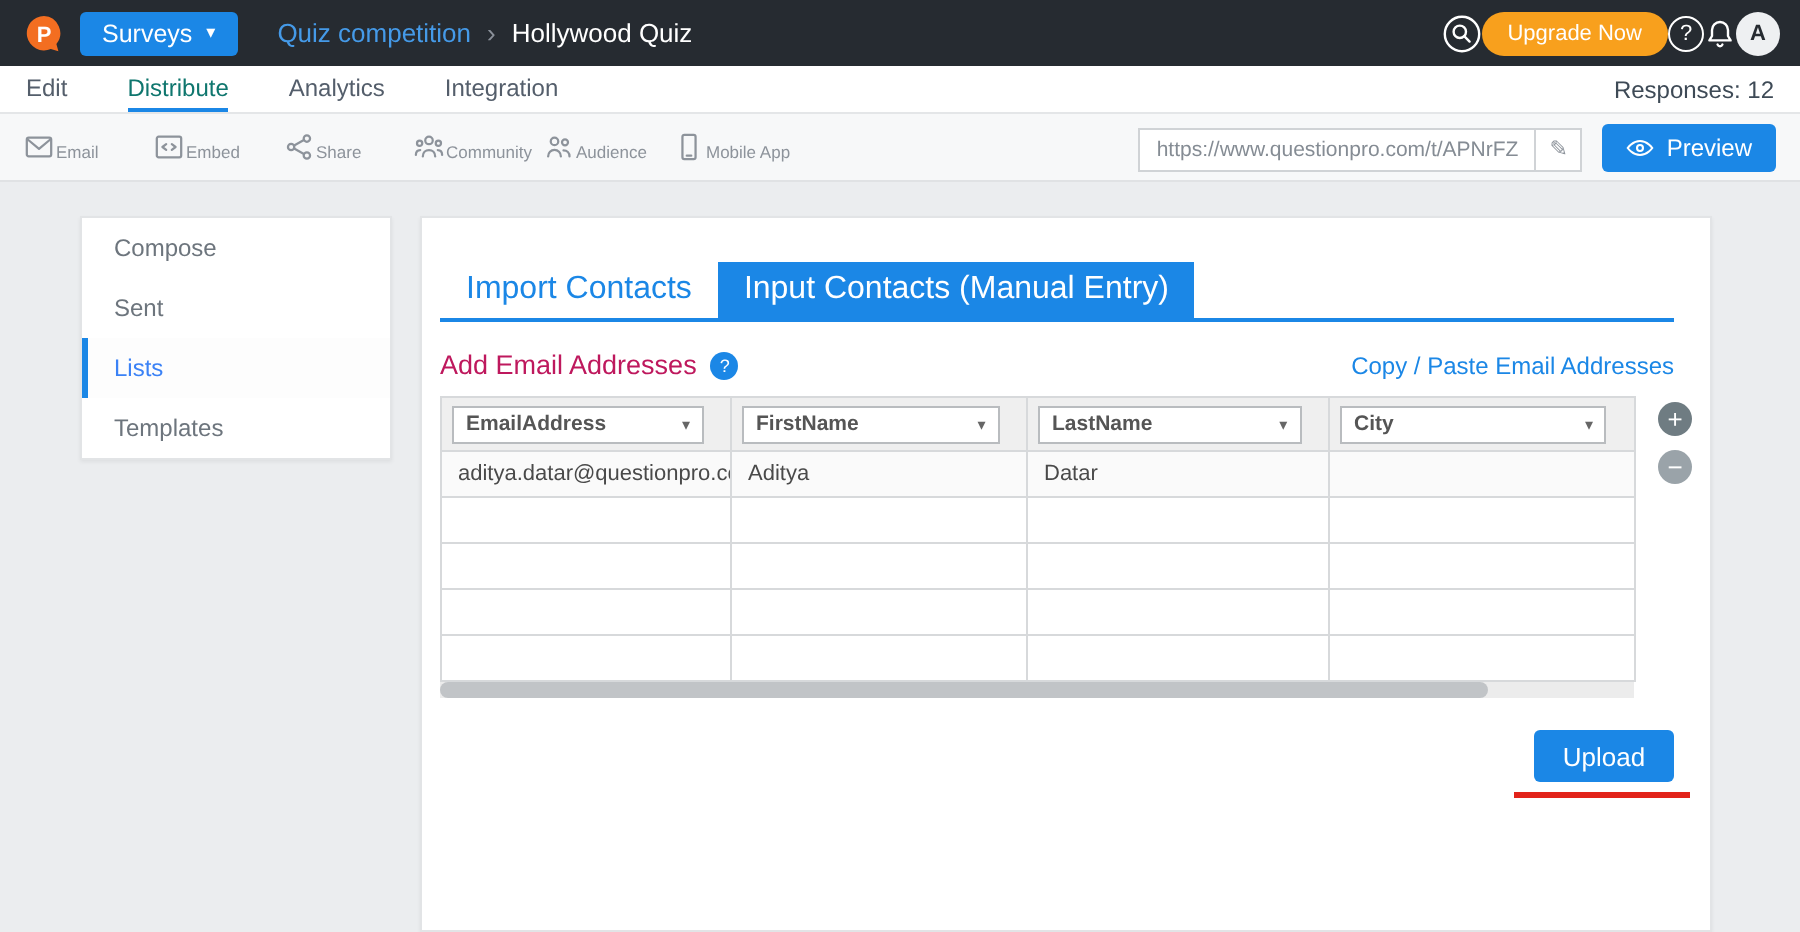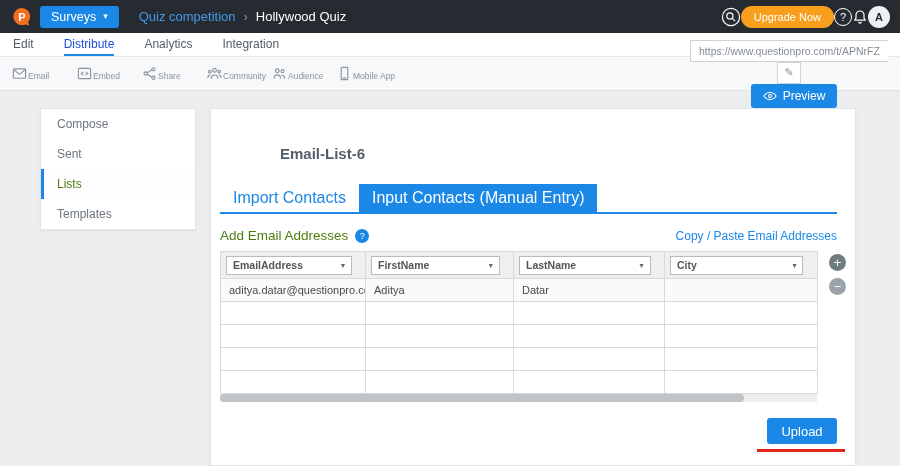--- a/index.html
+++ b/index.html
@@ -25,58 +25,58 @@
   .help-circle { width:18px; height:18px; border:1.5px solid #fff; border-radius:50%; color:#fff;
                  font-size:11px; display:flex; align-items:center; justify-content:center; cursor:pointer; }
   .avatar { width:22px; height:22px; background:#eef0f2; color:#262b31; border-radius:50%;
             font-size:11px; font-weight:bold; display:flex; align-items:center; justify-content:center; cursor:pointer; }
 
   
   .navbar { position:absolute; top:33px; left:0; width:100%; height:24px; background:#fff;
             border-bottom:1px solid #e4e6e8; display:flex; align-items:center; padding:0 13px; gap:30px; }
   .nav-item { font-size:12px; color:#545e6b; height:100%; display:flex; align-items:center;
               cursor:pointer; border-bottom:2px solid transparent; }
-  .nav-item.active { color:#1d4ed8; border-bottom-color:#1b87e6; }
+  .nav-item.active { color:#0f766e; border-bottom-color:#1b87e6; }
   .responses { margin-left:auto; font-size:12px; color:#3e4a56; }
 
   
   .toolbar { position:absolute; top:57px; left:0; width:100%; height:34px; background:#f7f8f9;
              border-bottom:1px solid #e0e2e4; display:flex; align-items:center; padding:0 12px; }
   .tool-item { width:65px; display:flex; flex-direction:row; align-items:flex-end; gap:1px;
                color:#8d939b; cursor:pointer; }
   .tool-item svg { width:15px; height:15px; stroke:#8d939b; fill:none; stroke-width:1.2; stroke-linecap:round; stroke-linejoin:round; }
   .tool-label { font-size:8.5px; color:#8d939b; }
-  .url-group { margin-left:auto; display:flex; align-items:center;flex-direction:column; }
+  .url-group { margin-left:auto; display:flex; align-items:flex-end; }
   .url-box { width:198px; height:22px; background:#fff; border:1px solid #d0d3d6; border-right:none;
              display:flex; align-items:center; padding:0 8px; overflow:hidden; cursor:text; }
   .url-text { font-size:10.5px; color:#858c94; white-space:nowrap; overflow:hidden; text-overflow:ellipsis; }
   .url-edit { width:24px; height:22px; background:#fff; border:1px solid #d0d3d6; color:#8d939b;
               font-size:11px; display:flex; align-items:center; justify-content:center; cursor:pointer; }
   .preview-btn { margin-left:10px; height:24px; background:#1b87e6; color:#fff; border:none; border-radius:3px;
                  display:flex; align-items:center; gap:6px; padding:0 12px; font-size:12px; cursor:pointer; font-family:inherit; }
   .preview-btn svg { width:14px; height:10px; stroke:#fff; fill:none; stroke-width:1.2; }
 
   
   .sidebar { position:absolute; left:40px; top:108px; width:156px; background:#fff;
              border:1px solid #e2e4e6; box-shadow:0 1px 2px rgba(0,0,0,.06); }
   .side-item { height:30px; display:flex; align-items:center; padding-left:13px; font-size:12px;
                color:#6d757d; cursor:pointer; border-left:3px solid transparent; }
-  .side-item.active { border-left-color:#1b87e6; color:#4d7c0f; background:#fdfdfd; }
+  .side-item.active { border-left-color:#1b87e6; color:#3b82f6; background:#fdfdfd; }
 
   
   .main-card { position:absolute; left:210px; top:108px; width:646px; bottom:0; background:#fff;
                border:1px solid #e2e4e6; box-shadow:0 1px 2px rgba(0,0,0,.06); padding:0 18px 0 9px; }
   .list-title { margin:36px 0 0 60px; font-size:15px; color:#545e6b; }
   .tab-bar { margin-top:22px; display:flex; border-bottom:2px solid #1b87e6; }
   .tab { font-size:16px; padding:5px 13px; cursor:pointer; }
   .tab.inactive { color:#1b87e6; }
   .tab.active { background:#1b87e6; color:#fff; }
   .section-row { margin-top:14px; display:flex; align-items:center; justify-content:space-between; }
   .section-left { display:flex; align-items:center; gap:7px; }
-  .section-title { font-size:13.5px; color:#4d7c0f; }
+  .section-title { font-size:13.5px; color:#be185d; }
   .q-help { width:14px; height:14px; background:#1b87e6; color:#fff; border-radius:50%; font-size:9px;
             display:flex; align-items:center; justify-content:center; cursor:pointer; }
   .copy-link { font-size:12px; color:#1b87e6; cursor:pointer; }
 
   
   .table-zone { margin-top:8px; display:flex; align-items:flex-start; gap:11px; }
   table.contacts-table { border-collapse:collapse; width:597px; table-layout:fixed; }
   .contacts-table th, .contacts-table td { border:1px solid #d7d9db; }
   .contacts-table th { background:#efefef; height:27px; padding:0 5px; }
   .contacts-table td { height:23px; font-size:11px; color:#4a4a4a; padding:0 8px; background:#fff;
@@ -219,21 +219,20 @@
   </div>
 
   <aside class="sidebar">
     <div class="side-item">Compose</div>
     <div class="side-item">Sent</div>
     <div class="side-item active">Lists</div>
     <div class="side-item">Templates</div>
   </aside>
 
   <section class="main-card">
-    <h2 class="list-title">Email-List-6</h2>
 
     <div class="tab-bar">
       <span class="tab inactive">Import Contacts</span>
       <span class="tab active">Input Contacts (Manual Entry)</span>
     </div>
 
     <div class="section-row">
       <div class="section-left">
         <span class="section-title">Add Email Addresses</span>
         <span class="q-help">?</span>

